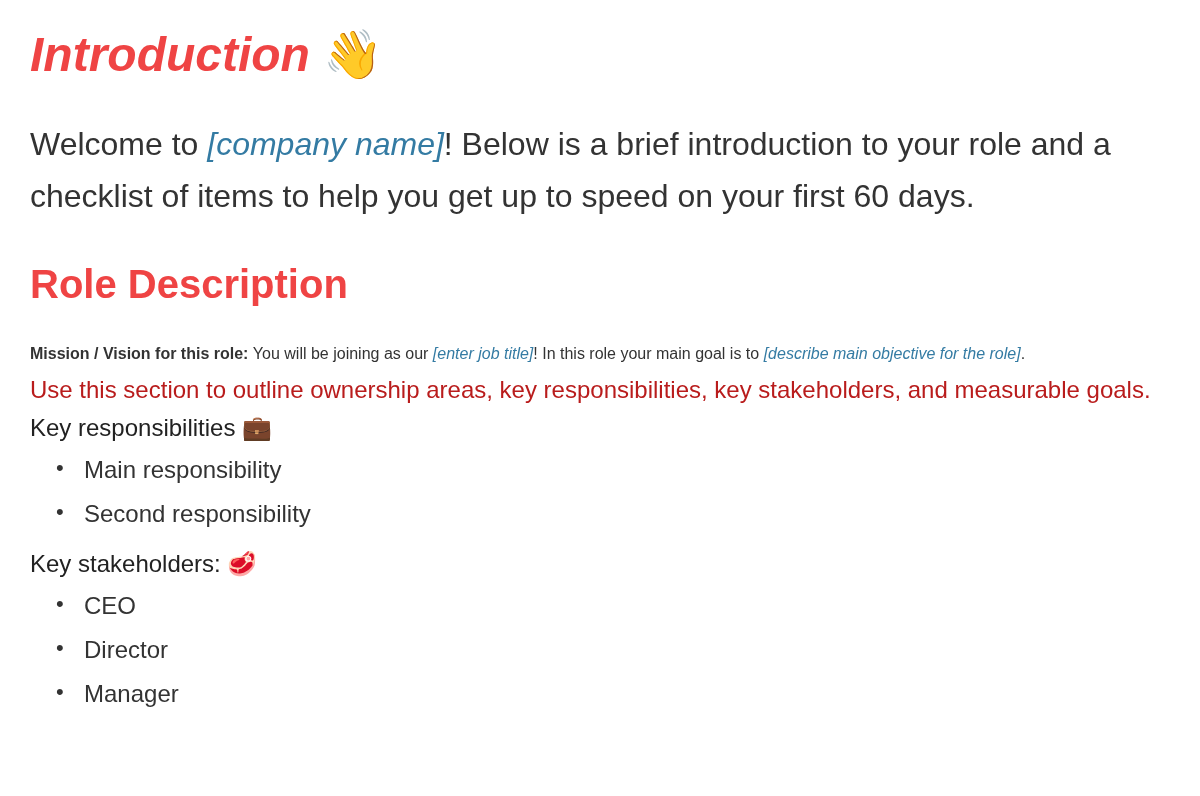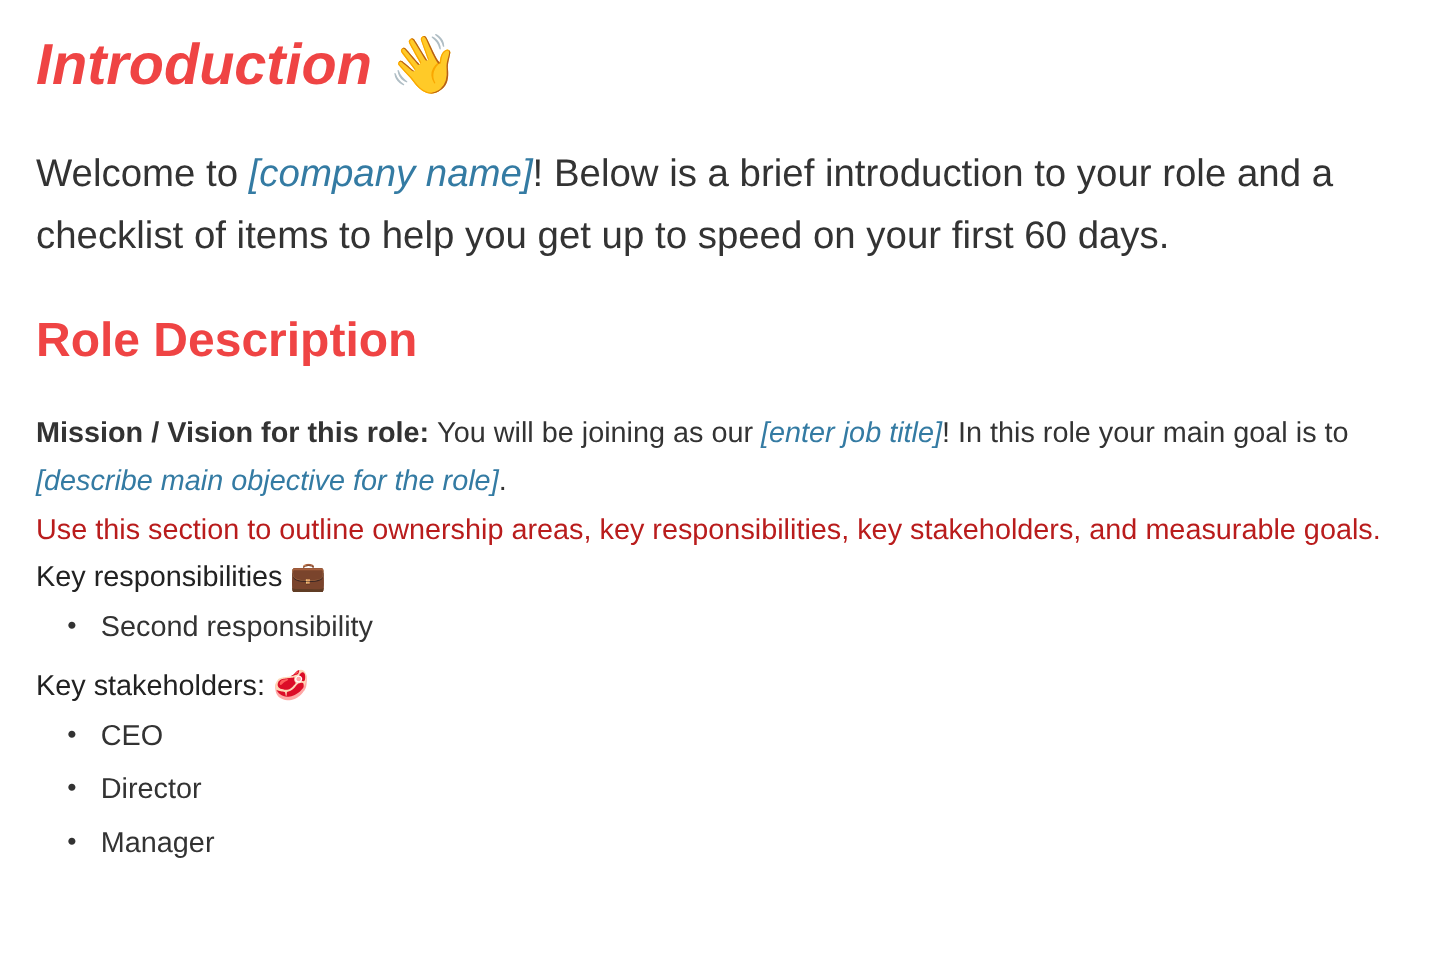--- a/index.html
+++ b/index.html
@@ -38,21 +38,21 @@
       font-style: italic;
     }
     h2.role-heading {
       font-size: 40px;
       font-weight: 700;
       color: #ef4444;
       margin-bottom: 28px;
     }
     .mission-para {
       color: #333333;
-      font-size: 24px;
+      font-size: 16px;
       line-height: 1.65;
       margin-bottom: 2px;
     }
     .mission-label {
       font-weight: 700;
     }
     .section-note {
       color: #b91c1c;
       font-size: 24px;
       line-height: 1.65;
@@ -100,20 +100,21 @@
 
 <p class="mission-para">
   <span class="mission-label">Mission / Vision for this role: </span><span>You will be joining as our </span><span class="placeholder">[enter job title]</span><span>! In this role your main goal is to </span><span class="placeholder">[describe main objective for the role]</span><span>.</span>
 </p>
 
 <p class="section-note">Use this section to outline ownership areas, key responsibilities, key stakeholders, and measurable goals.</p>
 
 <div class="sub-heading">Key responsibilities 💼</div>
 
 <ul>
+  <li>Main responsibility</li>
   <li>Second responsibility</li>
 </ul>
 
 <div class="sub-heading">Key stakeholders: 🥩</div>
 
 <ul>
   <li>CEO</li>
   <li>Director</li>
   <li>Manager</li>
 </ul>

